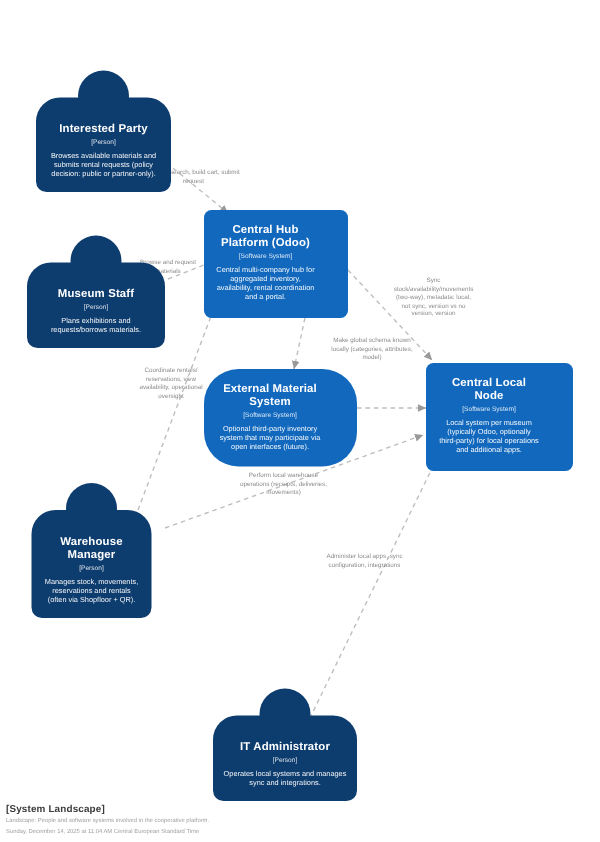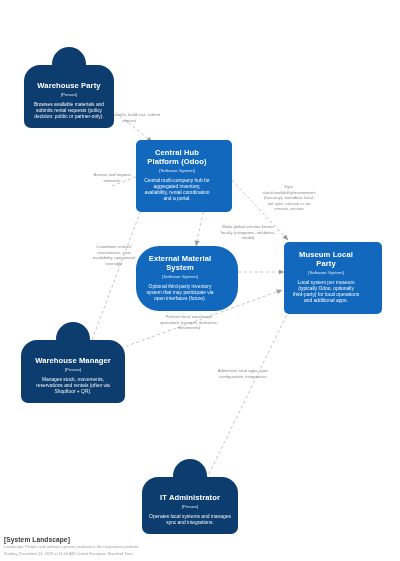--- a/index.html
+++ b/index.html
@@ -71,28 +71,36 @@
       <path d="M92,340 L150,186"></path>
       <path d="M110,352 L282,290"></path>
       <path d="M204,484 L296,296"></path>
       <path d="M238,272 L284,272"></path>
     </g>
   </svg>
 
   <div class="node person" style="left:24px;top:47px;width:90px;">
     <div class="head"></div>
     <div class="body">
-      <div class="n-title">Warehouse Party</div>
+      <div class="n-title">Interested Party</div>
       <div class="n-type">[Person]</div>
       <div class="n-desc">Browses available materials and submits rental requests (policy decision: public or partner-only).</div>
     </div>
   </div>
 
+  <div class="node person" style="left:18px;top:157px;width:92px;">
+    <div class="head"></div>
+    <div class="body">
+      <div class="n-title">Museum Staff</div>
+      <div class="n-type">[Person]</div>
+      <div class="n-desc">Plans exhibitions and requests/borrows materials.</div>
+    </div>
+  </div>
 
-  <div class="node person" style="left:21px;top:322px;width:104px;">
+  <div class="node person" style="left:21px;top:322px;width:80px;">
     <div class="head"></div>
     <div class="body">
       <div class="n-title">Warehouse Manager</div>
       <div class="n-type">[Person]</div>
       <div class="n-desc">Manages stock, movements, reservations and rentals (often via Shopfloor + QR).</div>
     </div>
   </div>
 
   <div class="node person" style="left:142px;top:459px;width:96px;">
     <div class="head"></div>
@@ -109,21 +117,21 @@
     <div class="n-desc">Central multi-company hub for aggregated inventory, availability, rental coordination and a portal.</div>
   </div>
 
   <div class="node system" style="left:136px;top:246px;width:102px;border-radius:23px;">
     <div class="n-title">External Material System</div>
     <div class="n-type">[Software System]</div>
     <div class="n-desc">Optional third-party inventory system that may participate via open interfaces (future).</div>
   </div>
 
   <div class="node system" style="left:284px;top:242px;width:98px;">
-    <div class="n-title">Museum Local Party</div>
+    <div class="n-title">Central Local Node</div>
     <div class="n-type">[Software System]</div>
     <div class="n-desc">Local system per museum (typically Odoo, optionally third-party) for local operations and additional apps.</div>
   </div>
 
   <div class="elabel" style="left:96px;top:112px;width:66px;">Browse/search, build cart, submit request</div>
 
   <div class="elabel" style="left:86px;top:172px;width:52px;">Browse and request materials</div>
 
   <div class="elabel" style="left:261px;top:184px;width:56px;">Sync stock/availability/movements (two-way), metadata: local, not sync, version vs no version, version</div>
 

